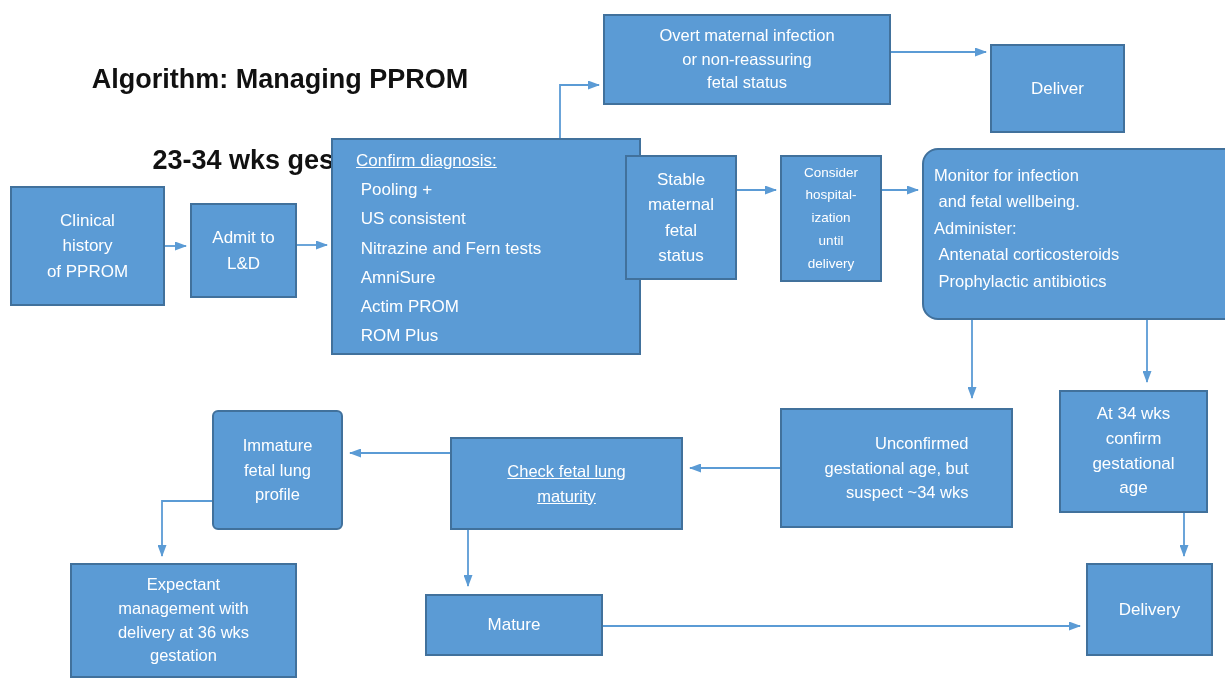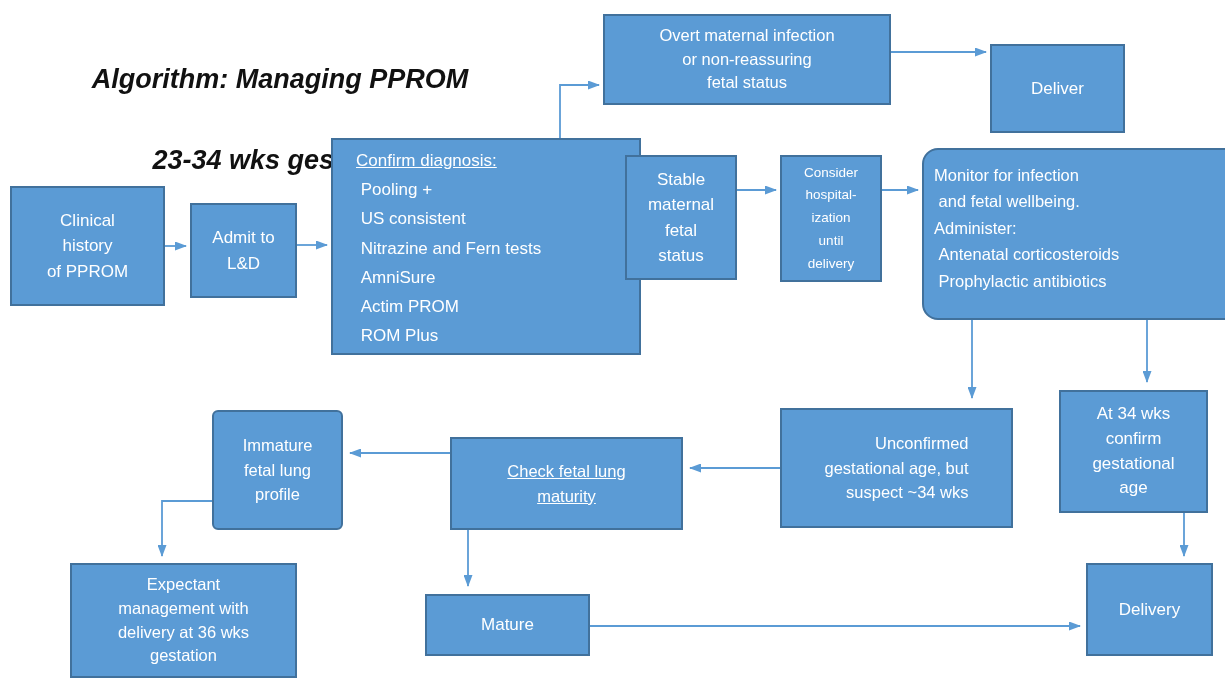--- a/index.html
+++ b/index.html
@@ -25,21 +25,20 @@
   .title{
     position:absolute;
     left:30px; top:18px; width:500px;
     text-align:center;
     color:var(--title-text,#111);
     font-weight:bold;
     font-size:27px;
     line-height:1.5;
     letter-spacing:0px;
     white-space:pre-line;
-    font-style:italic;
   }
   .arrows{
     position:absolute;
     left:0; top:0;
     width:1225px; height:692px;
   }
   .arrows path{
     fill:none;
     stroke:var(--arrow,#5b9bd5);
     stroke-width:1.8;
@@ -76,21 +75,21 @@
   .n-overt      {left:603px; top:14px;  width:288px; height:91px;  font-size:16.5px; line-height:1.45;}
   .n-deliver    {left:990px; top:18px;  width:135px; height:89px;margin-top:26px;}
   .n-stable     {left:625px; top:155px; width:112px; height:125px; line-height:1.5;}
   .n-consider   {left:780px; top:155px; width:102px; height:127px; font-size:13.5px; line-height:1.68;}
   .n-monitor    {left:922px; top:148px; width:349px; height:172px; padding:12px 11px 0 10px; font-size:16.5px; line-height:1.6;border-radius:16px;}
   .n-at34       {left:1059px;top:390px; width:149px; height:123px; line-height:1.45;text-align:center;}
   .n-unconfirmed{left:780px; top:408px; width:233px; height:120px; font-size:16.5px; line-height:1.5;text-align:right;}
   .n-check      {left:450px; top:437px; width:233px; height:93px;  font-size:16.5px; line-height:1.5;text-decoration:underline;}
   .n-immature   {left:212px; top:410px; width:131px; height:120px; font-size:16.5px; line-height:1.5;border-radius:6px;}
   .n-expectant  {left:70px;  top:563px; width:227px; height:115px; font-size:16.5px; line-height:1.45;}
-  .n-mature     {left:425px; top:594px; width:165px; height:62px;}
+  .n-mature     {left:425px; top:594px; width:178px; height:62px;}
   .n-delivery   {left:1086px;top:563px; width:127px; height:93px;}
 </style>
 </head>
 <body>
 
 <div class="canvas">
 
   <div class="title">
     <div>Algorithm:  Managing PPROM</div>
     <div>23-34 wks gestation</div>

